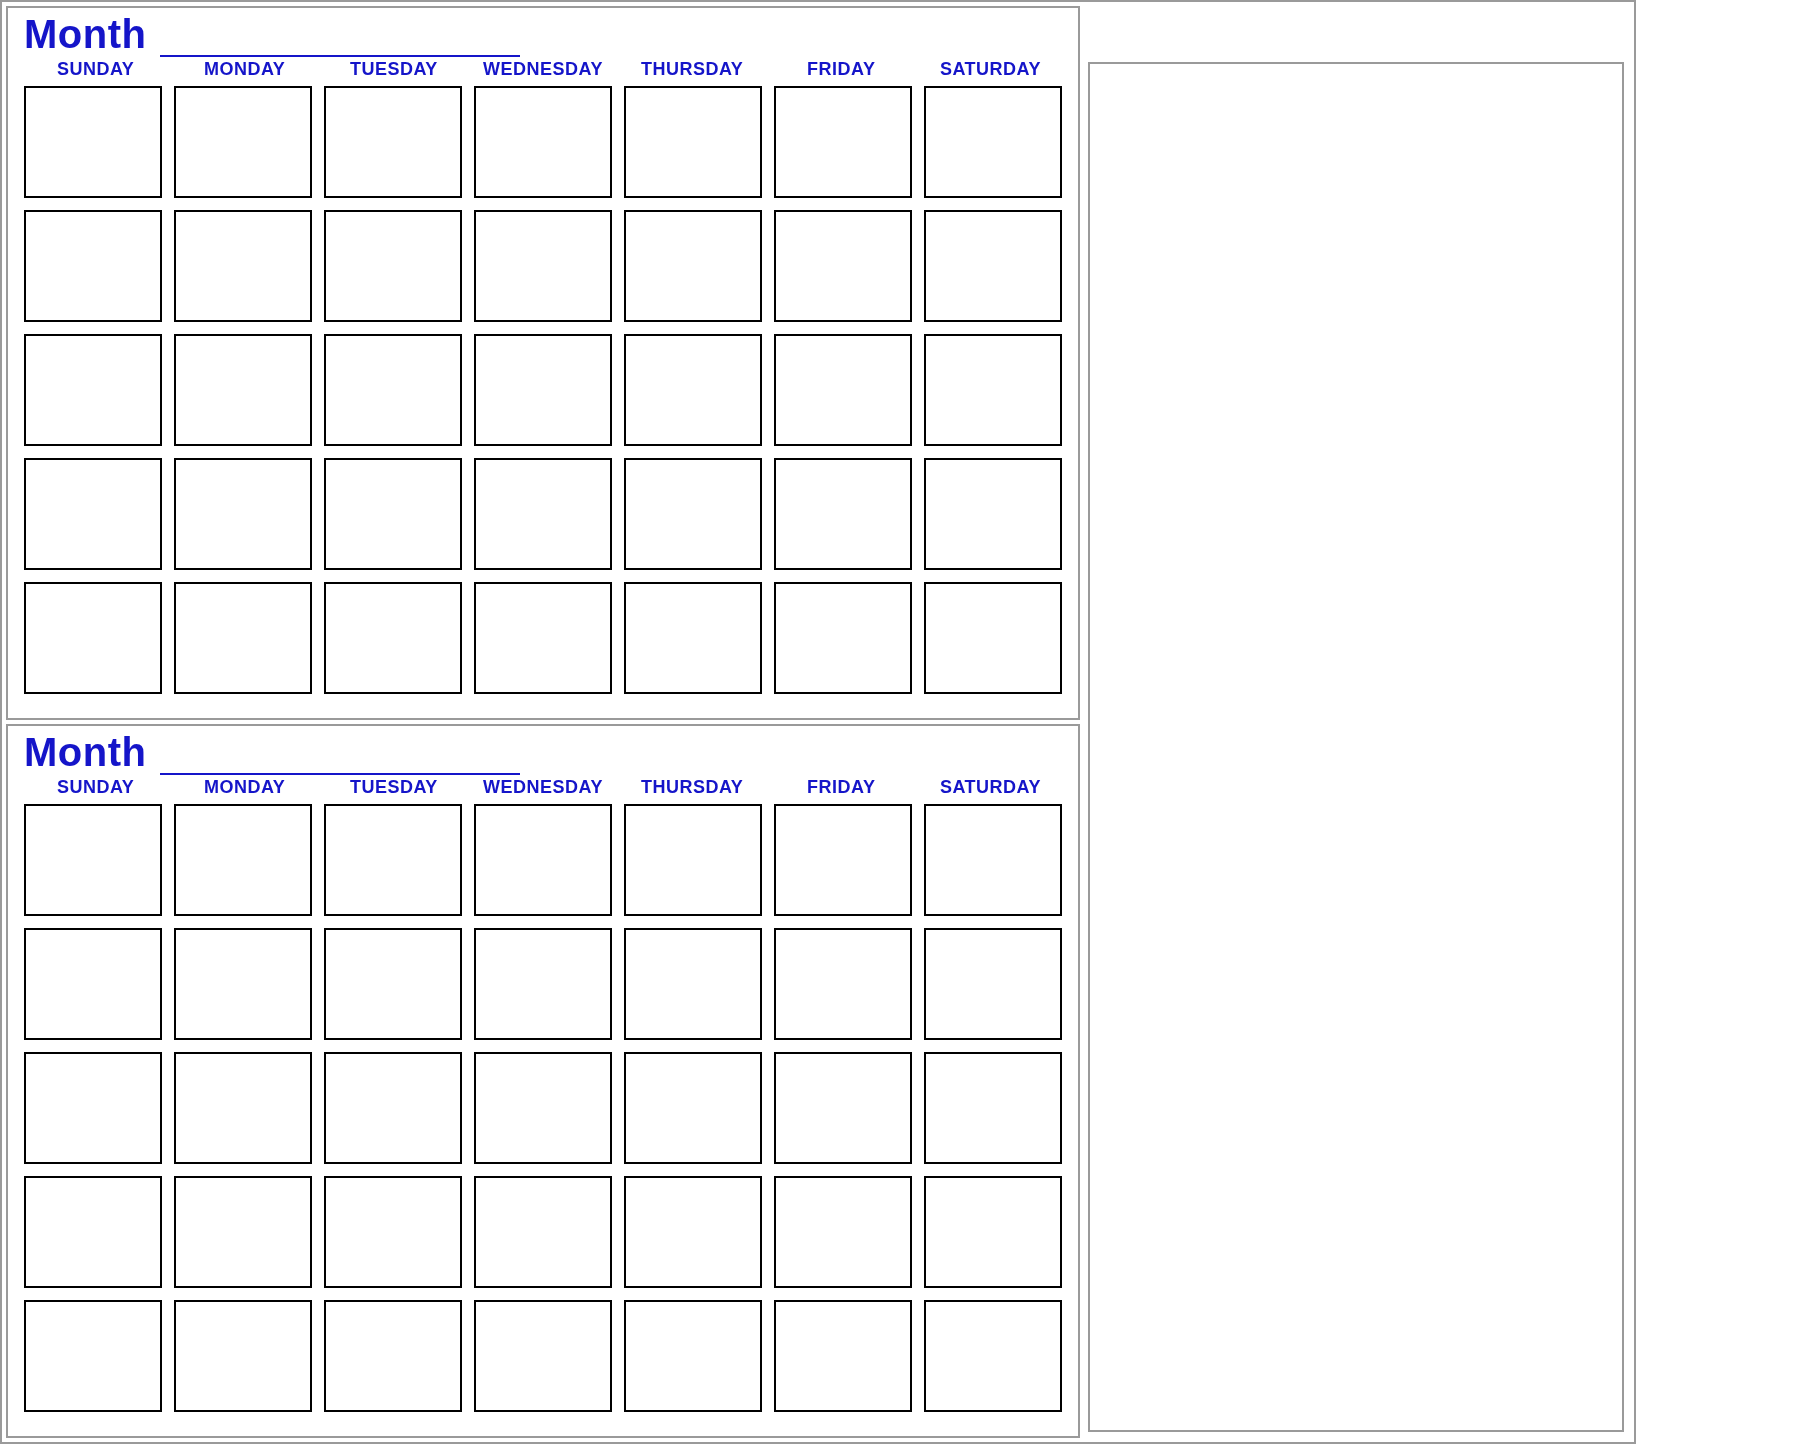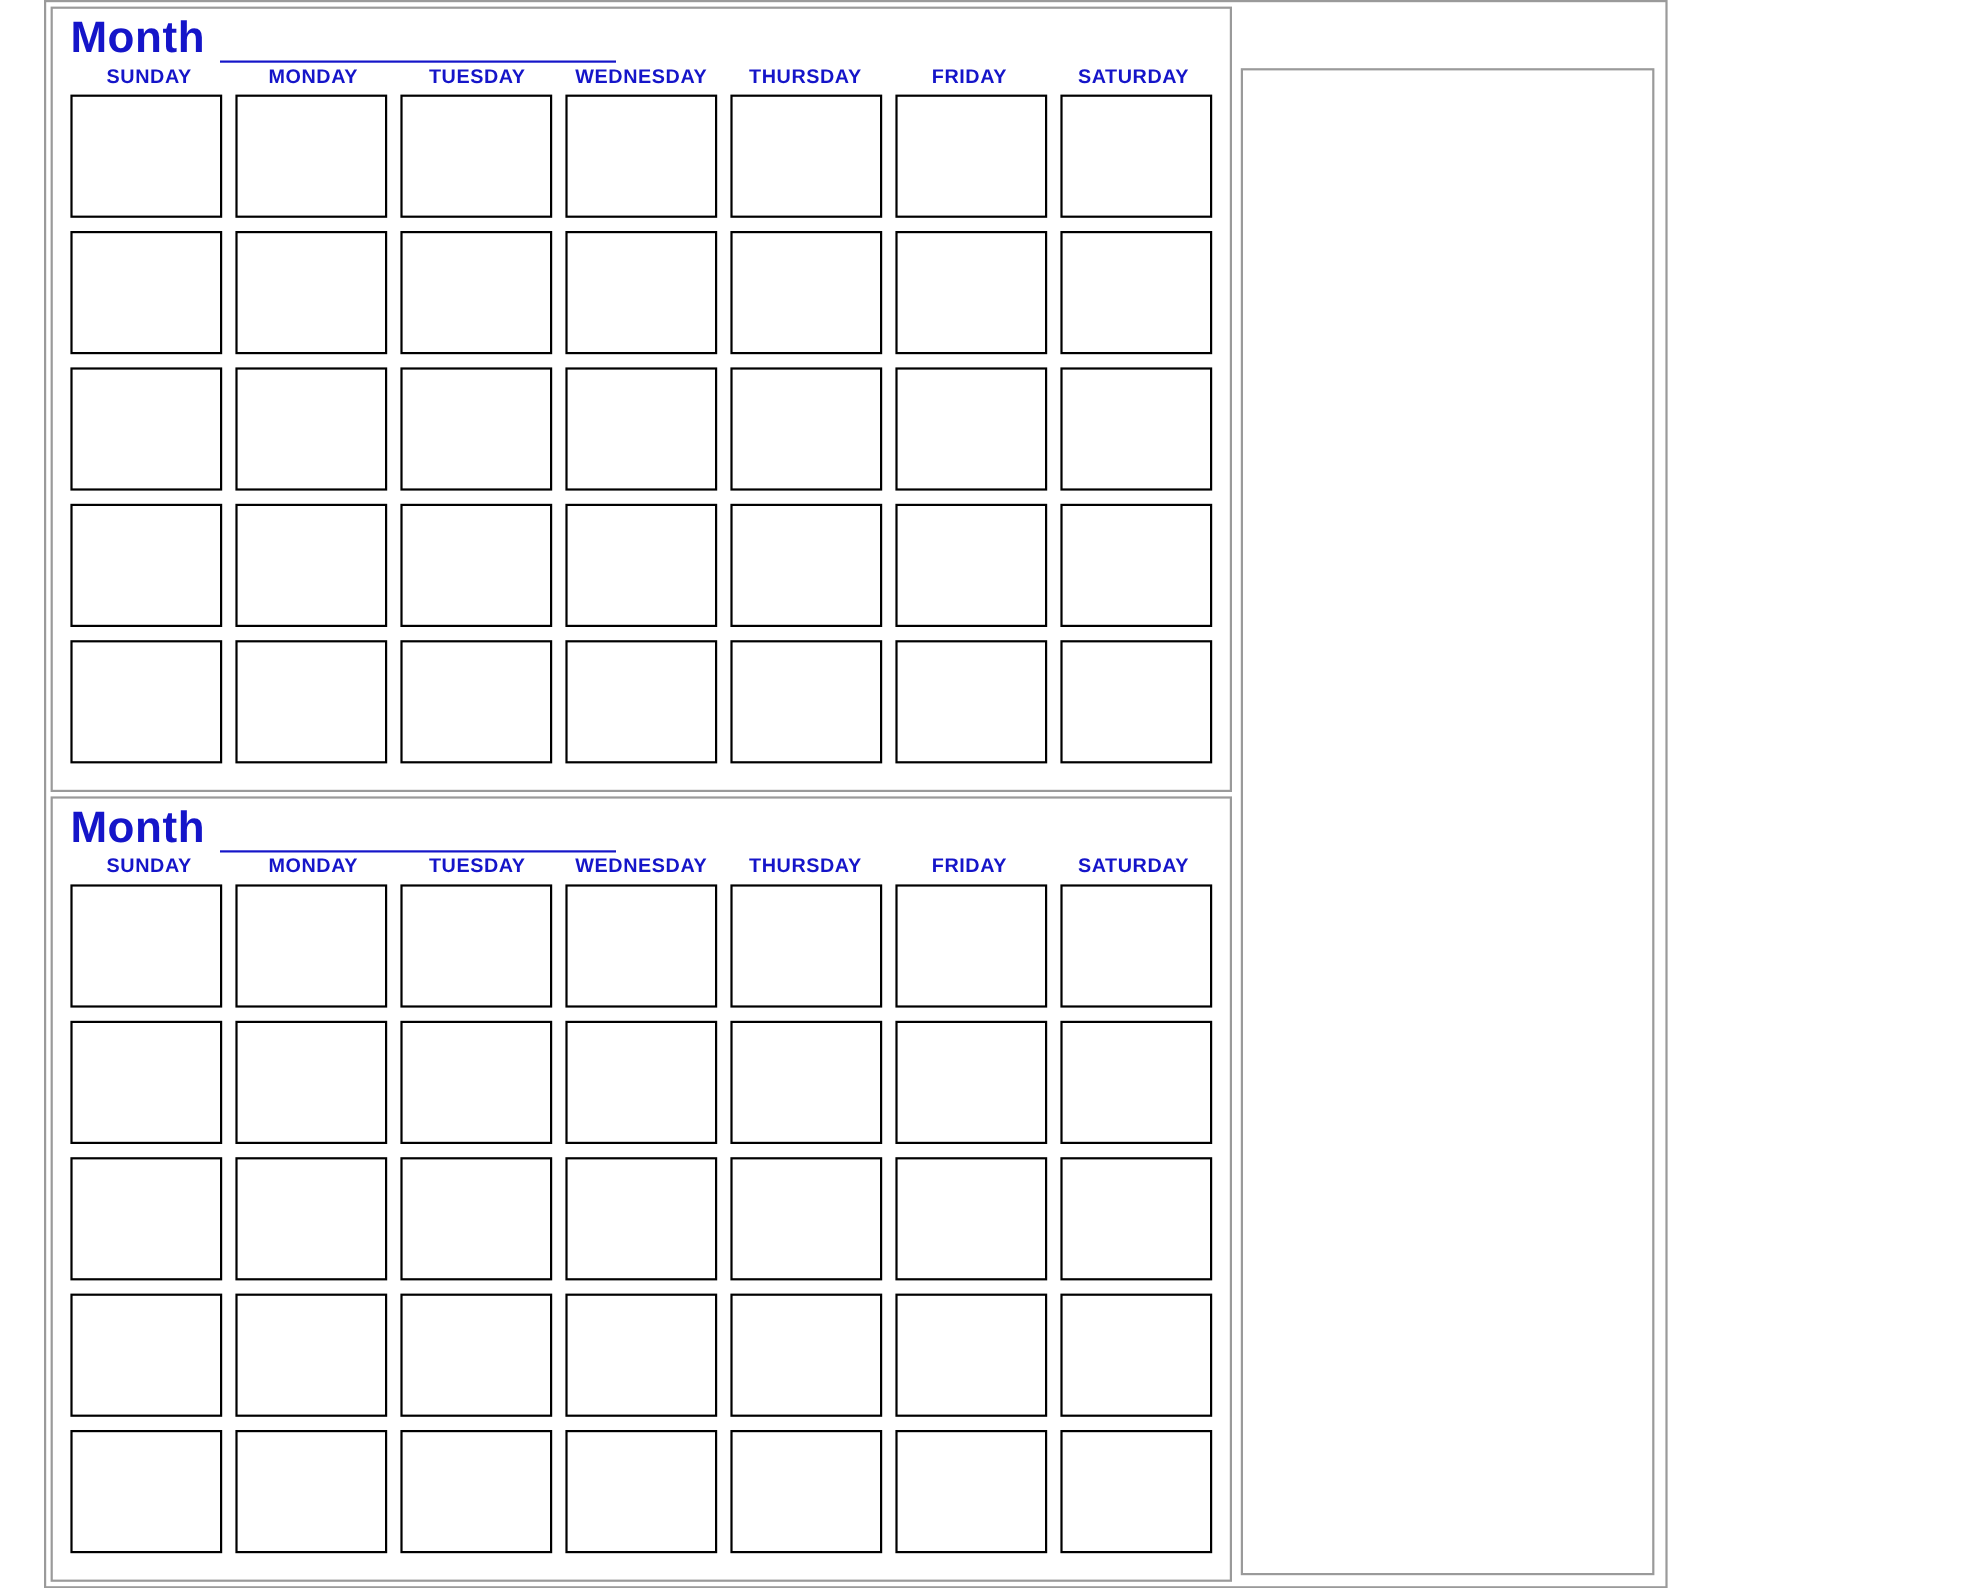--- a/index.html
+++ b/index.html
@@ -3,27 +3,26 @@
 <meta charset="utf-8">
 <style>
   * { box-sizing: border-box; margin: 0; padding: 0; }
   body {
     font-family: Arial, Helvetica, sans-serif;
     background: #fff;
     width: 1800px;
     height: 1444px;
   }
   .page {
-    width: 1476px;
+    width: 1636px;
     height: 1444px;
     border: 2px solid #9a9a9a;
     display: flex;
     gap: 8px;
     padding: 4px;
-    margin-left: 40px;
   }
   .left-col {
     width: 1074px;
     display: flex;
     flex-direction: column;
     gap: 4px;
   }
   .month-block {
     border: 2px solid #9a9a9a;
     padding: 2px 10px 14px 10px;

